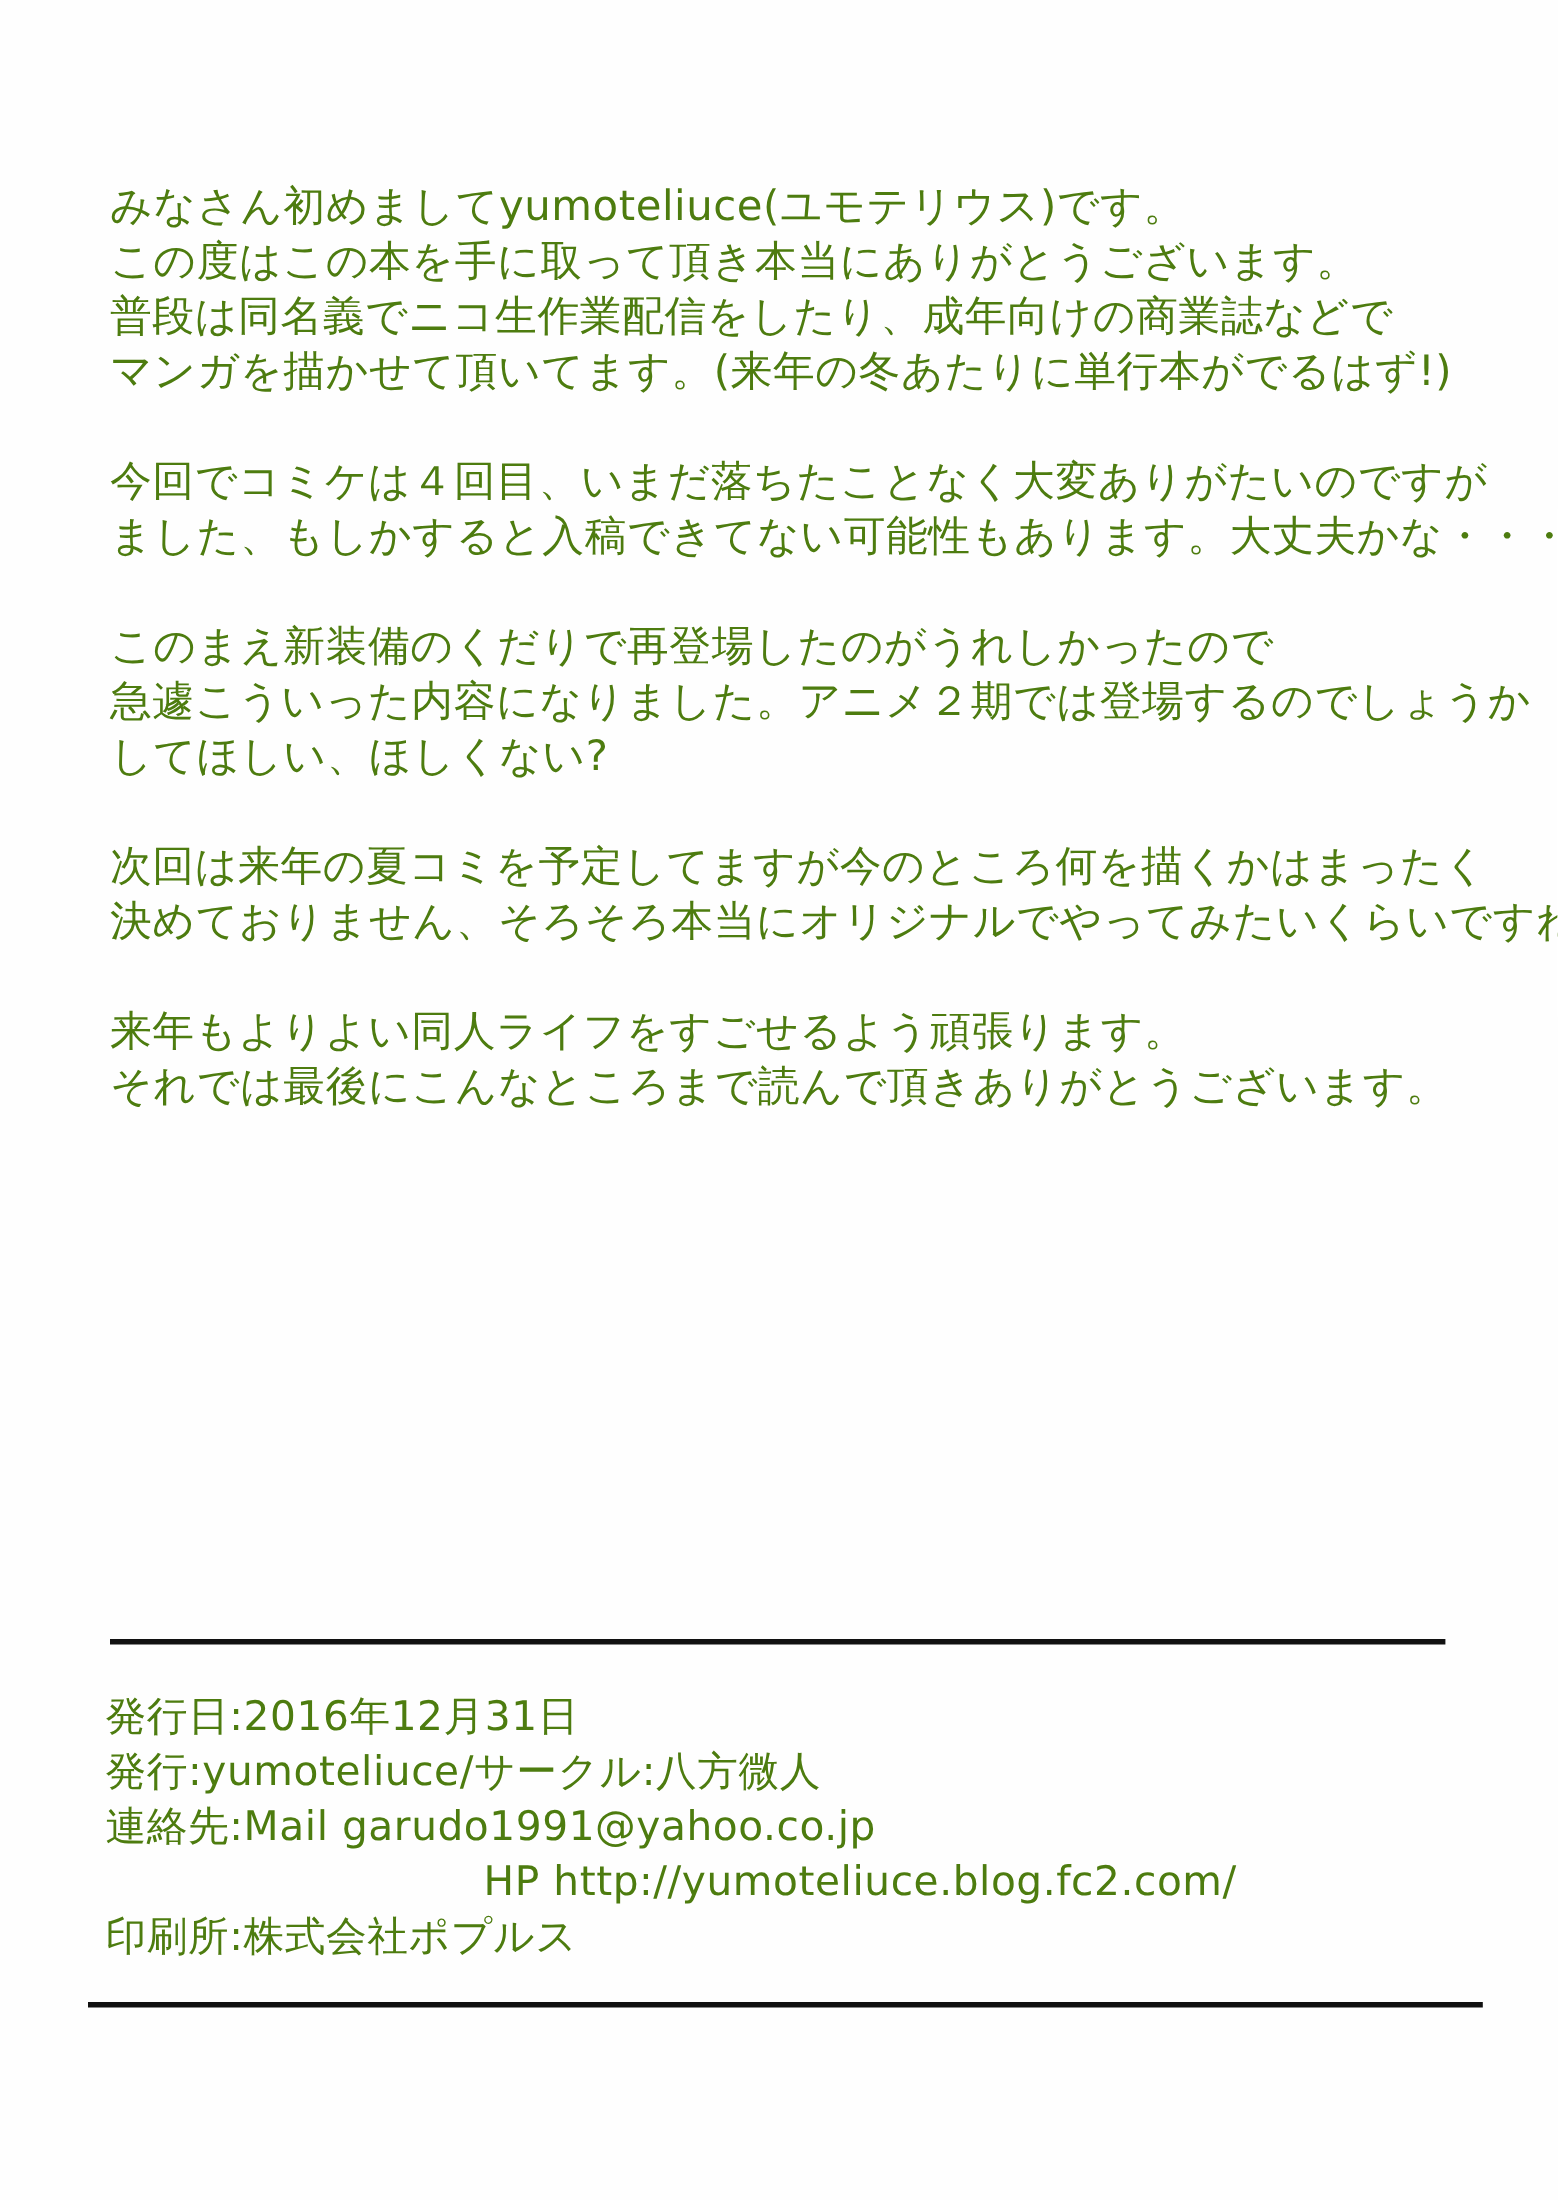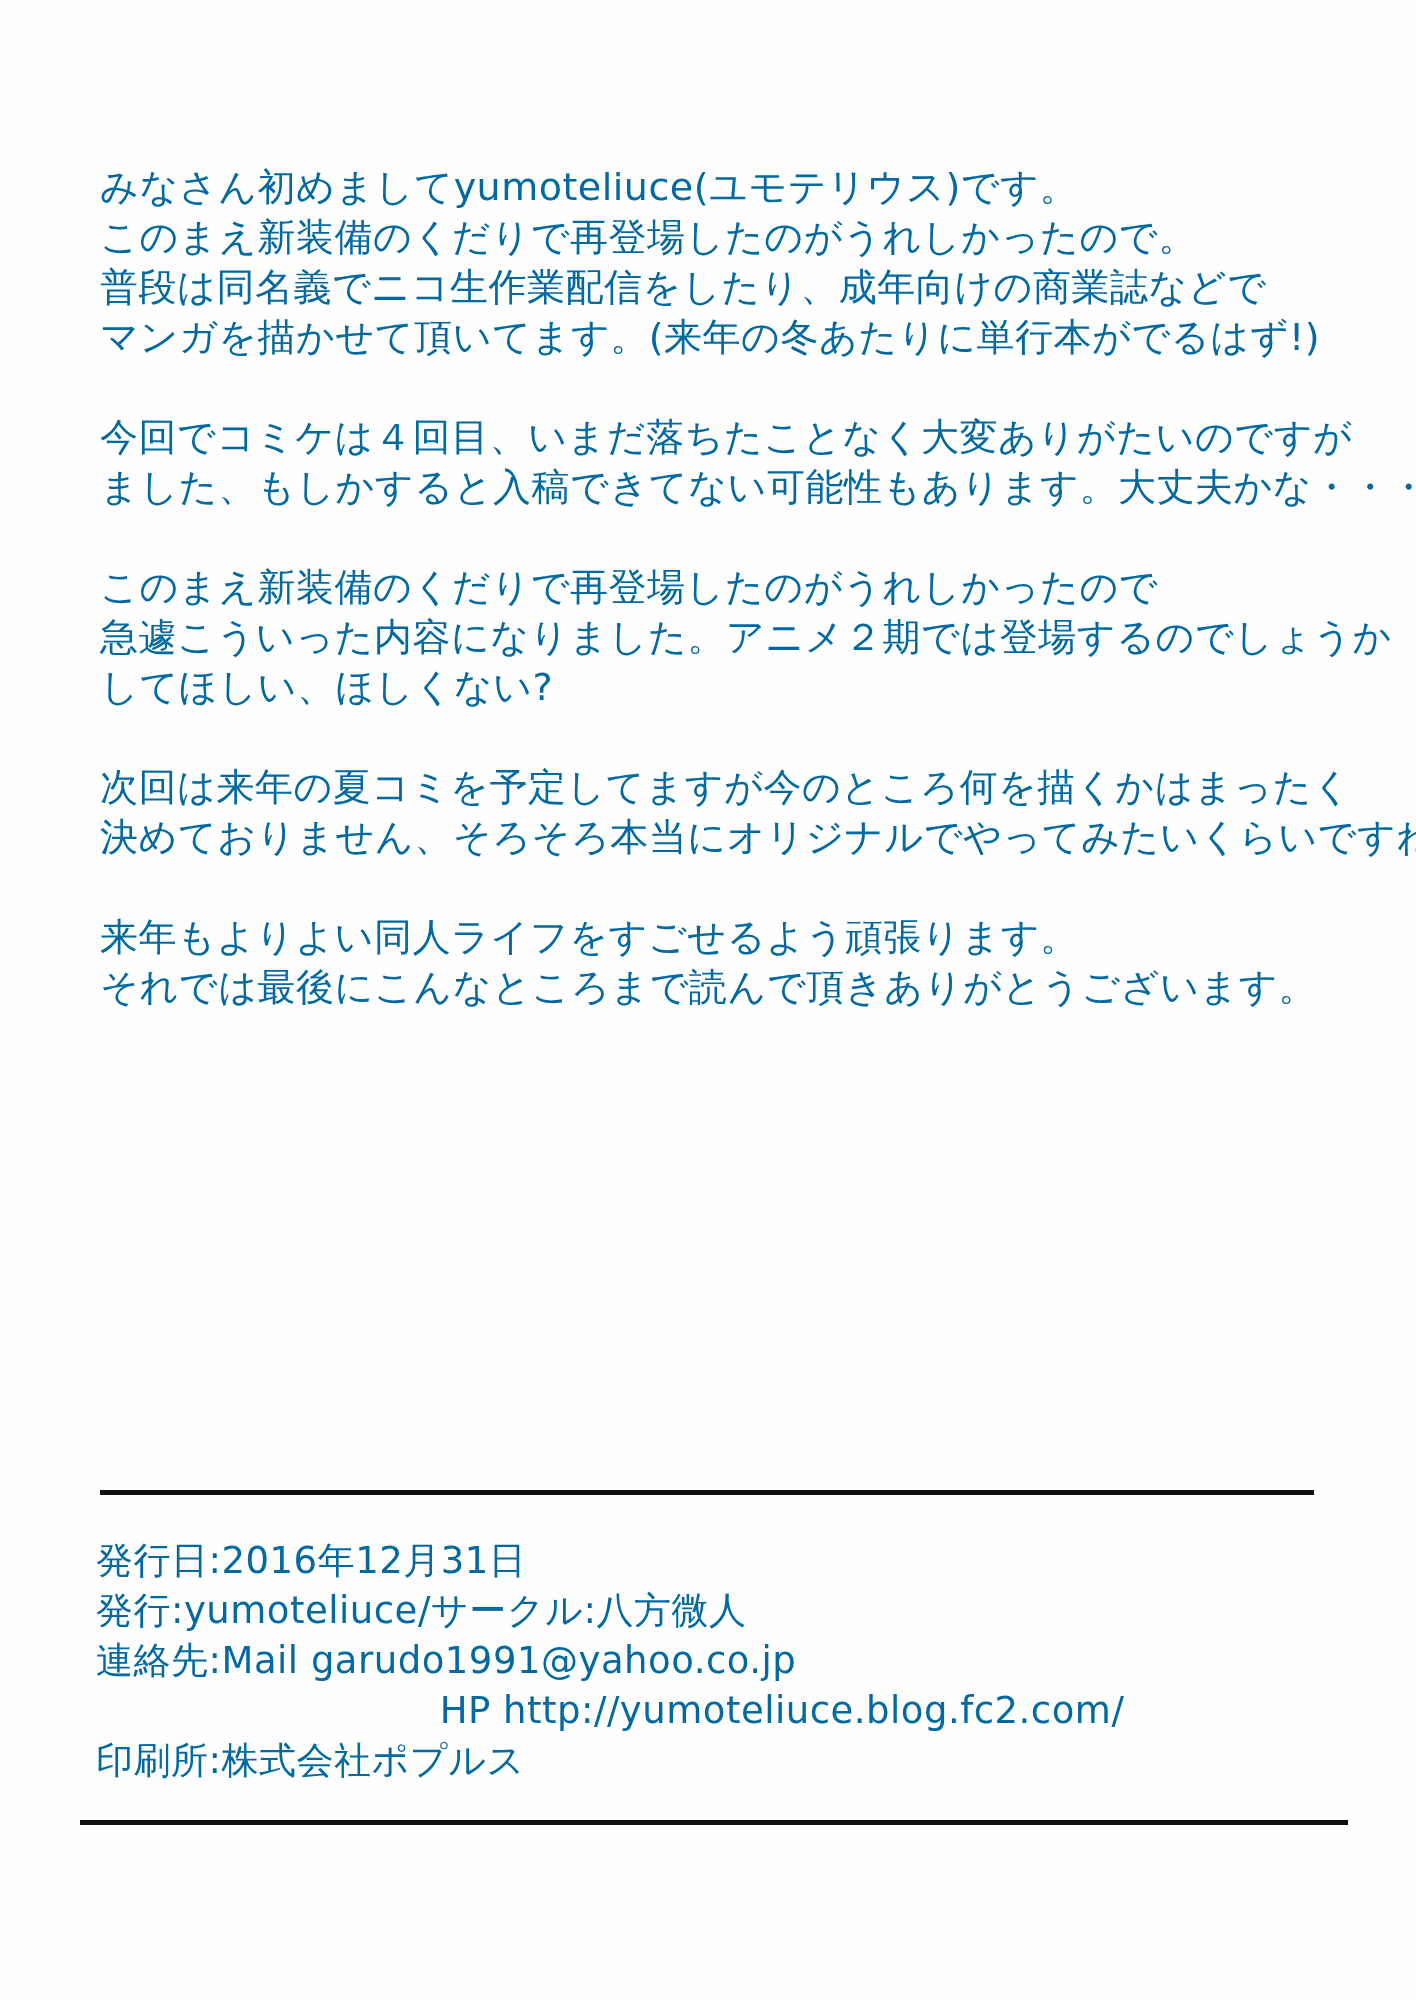--- a/index.html
+++ b/index.html
@@ -7,21 +7,21 @@
     padding: 0;
     background: #ffffff;
   }
   .page {
     position: relative;
     width: 1416px;
     height: 2000px;
     background: #fefefe;
     overflow: hidden;
     font-family: "DejaVu Sans", "Liberation Sans", sans-serif;
-    color: #0369a1;
+    color: #4d7c0f;
   }
   .body-text {
     position: absolute;
     left: 100px;
     top: 162px;
     width: 1260px;
     font-size: 38px;
     line-height: 50px;
     letter-spacing: 0.5px;
   }
@@ -71,21 +71,21 @@
 </style>
 </head>
 <body>
 
 <div class="page">
 
   <div class="body-text">
 
     <p class="para">
       <span class="line">みなさん初めましてyumoteliuce(ユモテリウス)です。</span>
-      <span class="line">このまえ新装備のくだりで再登場したのがうれしかったので。</span>
+      <span class="line">この度はこの本を手に取って頂き本当にありがとうございます。</span>
       <span class="line">普段は同名義でニコ生作業配信をしたり、成年向けの商業誌などで</span>
       <span class="line">マンガを描かせて頂いてます。(来年の冬あたりに単行本がでるはず!)</span>
     </p>
 
     <p class="para">
       <span class="line">今回でコミケは４回目、いまだ落ちたことなく大変ありがたいのですが</span>
       <span class="line">ました、もしかすると入稿できてない可能性もあります。大丈夫かな・・・</span>
     </p>
 
     <p class="para">

